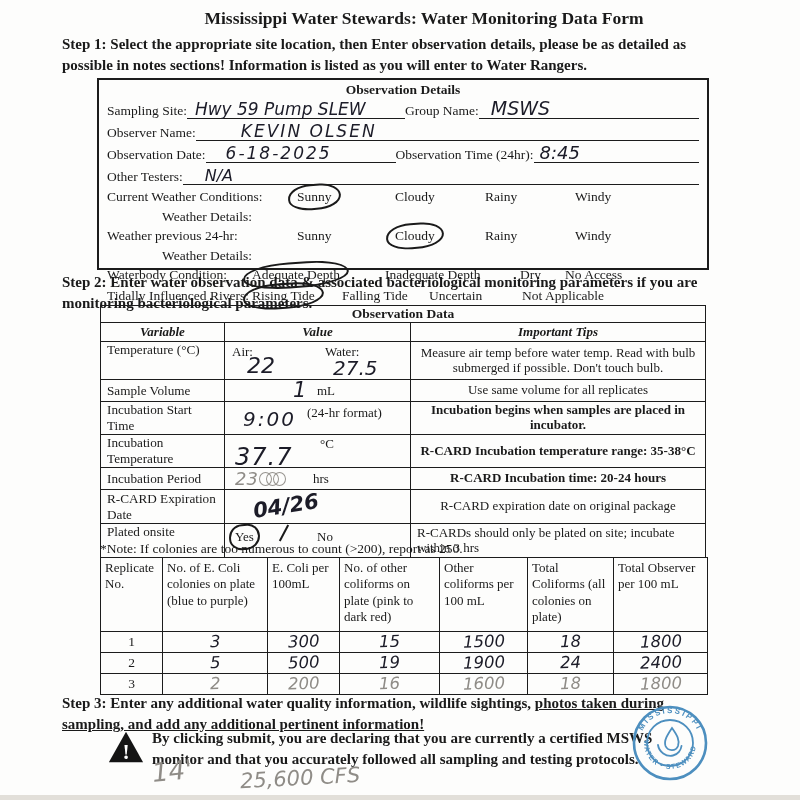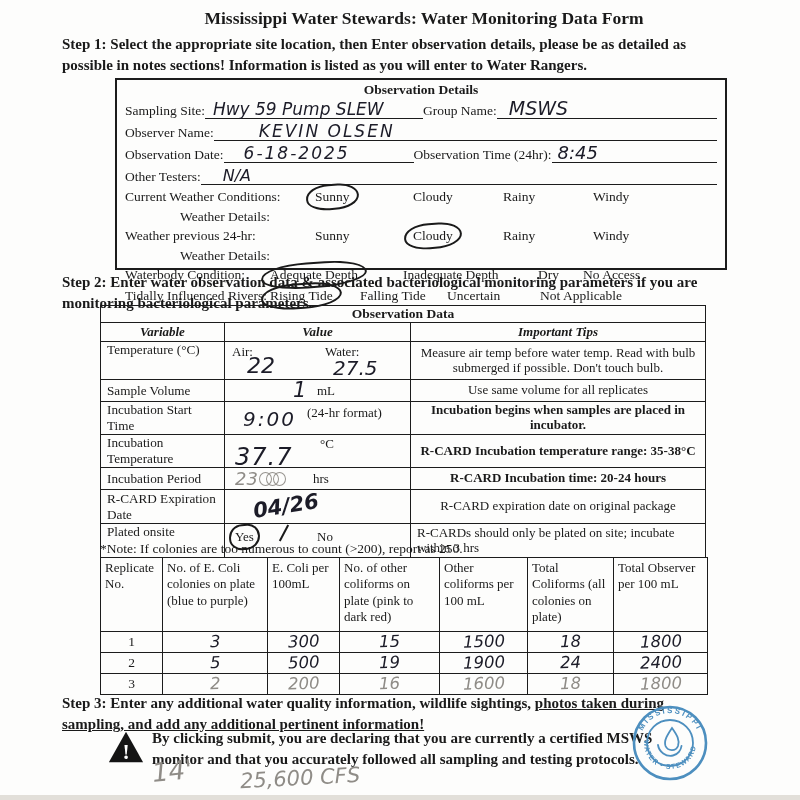--- a/index.html
+++ b/index.html
@@ -7,21 +7,21 @@
   #page{position:relative;width:800px;height:800px;background:#fdfdfc;overflow:hidden;}
 
   .abs{position:absolute;}
   .bold{font-weight:bold;}
 
   
   .title{top:8px;left:0;width:100%;text-align:center;font-size:17.5px;font-weight:bold;padding-left:24px;}
   .step{font-size:15px;font-weight:bold;line-height:1.38;}
 
   
-  .od-box{top:78px;left:115px;width:592px;height:184px;border:2px solid #1c1c1c;padding:2px 8px;font-size:13.5px;}
+  .od-box{top:78px;left:97px;width:592px;height:184px;border:2px solid #1c1c1c;padding:2px 8px;font-size:13.5px;}
   .od-head{text-align:center;font-weight:bold;font-size:13.5px;height:15px;}
   .frow{display:flex;align-items:flex-end;height:18px;margin-top:4px;}
   .lbl{white-space:nowrap;}
   .fill{position:relative;border-bottom:1.6px solid #1c1c1c;height:14px;}
   .fill.grow{flex:1;}
   .optrow{position:relative;height:17px;margin-top:4px;}
   .optrow .lbl{position:absolute;left:0;top:0;}
   .opt{position:absolute;top:0;white-space:nowrap;}
   .subrow{height:15px;margin-top:3px;padding-left:55px;}
 

